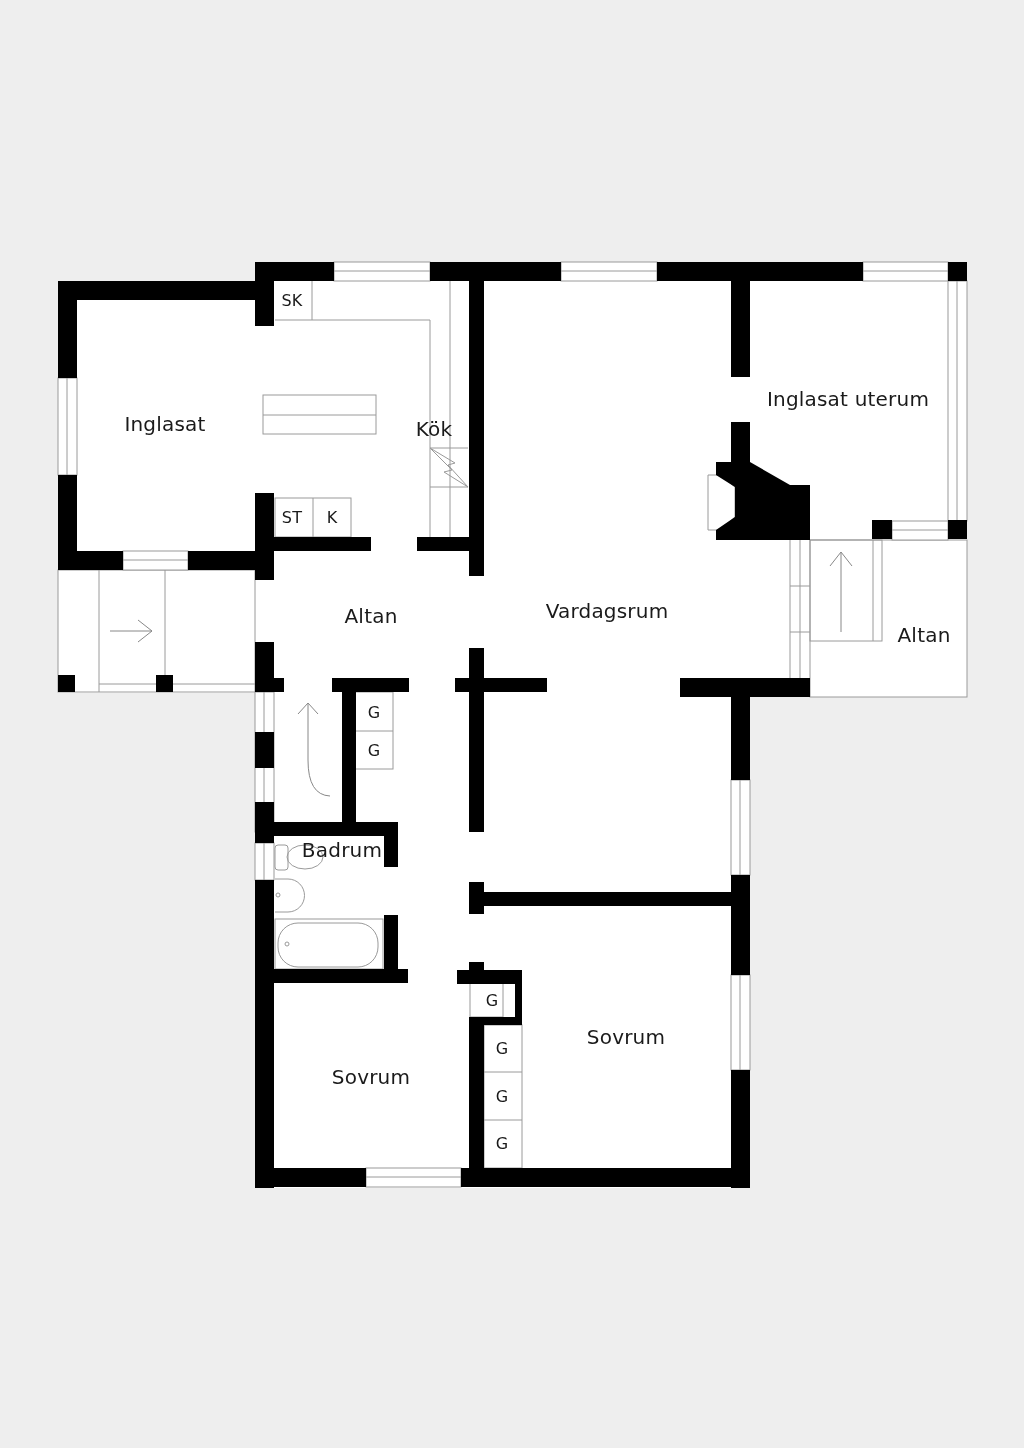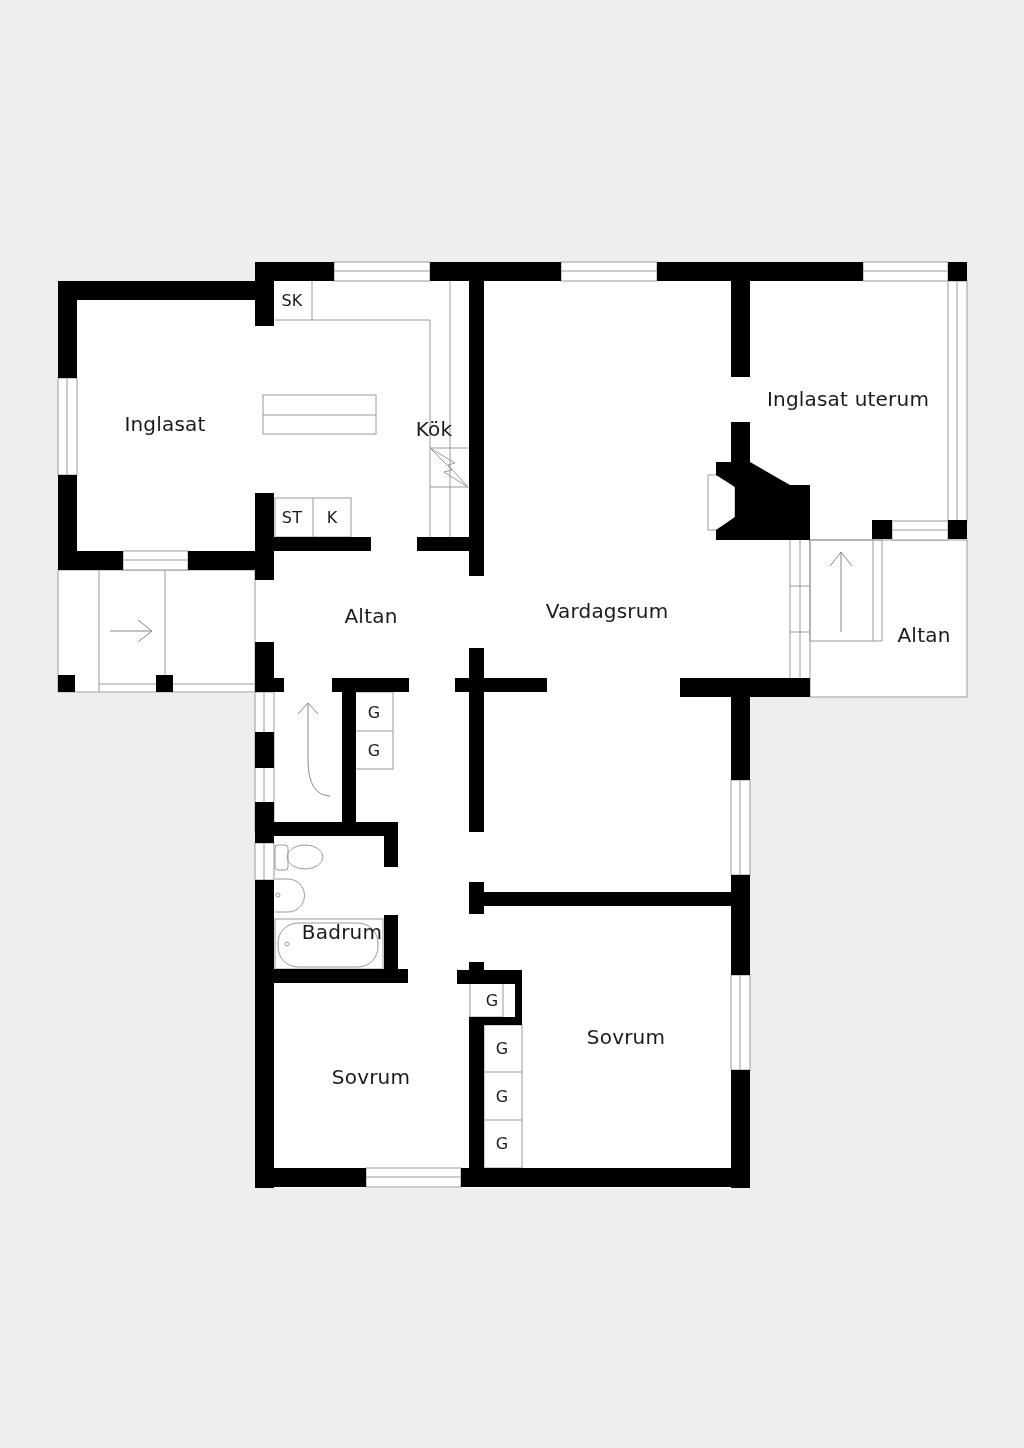--- a/index.html
+++ b/index.html
@@ -161,21 +161,21 @@
   </g>
 </svg>
 
 <div>
   <div class="label" style="left:165px;top:424px;">Inglasat</div>
   <div class="label" style="left:402px;top:429px;margin-left:32px;">Kök</div>
   <div class="label" style="left:607px;top:611px;">Vardagsrum</div>
   <div class="label" style="left:848px;top:399px;">Inglasat uterum</div>
   <div class="label" style="left:924px;top:635px;">Altan</div>
   <div class="label" style="left:371px;top:616px;">Altan</div>
-  <div class="label" style="left:342px;top:932px;">Badrum</div>
+  <div class="label" style="left:342px;top:850px;">Badrum</div>
   <div class="label" style="left:371px;top:1077px;">Sovrum</div>
   <div class="label" style="left:626px;top:1037px;">Sovrum</div>
 </div>
 
 <div>
   <div class="label small" style="left:292px;top:300px;">SK</div>
   <div class="label small" style="left:292px;top:517px;text-align:center;">ST</div>
   <div class="label small" style="left:332px;top:517px;">K</div>
   <div class="label small" style="left:374px;top:712px;">G</div>
   <div class="label small" style="left:374px;top:750px;">G</div>

